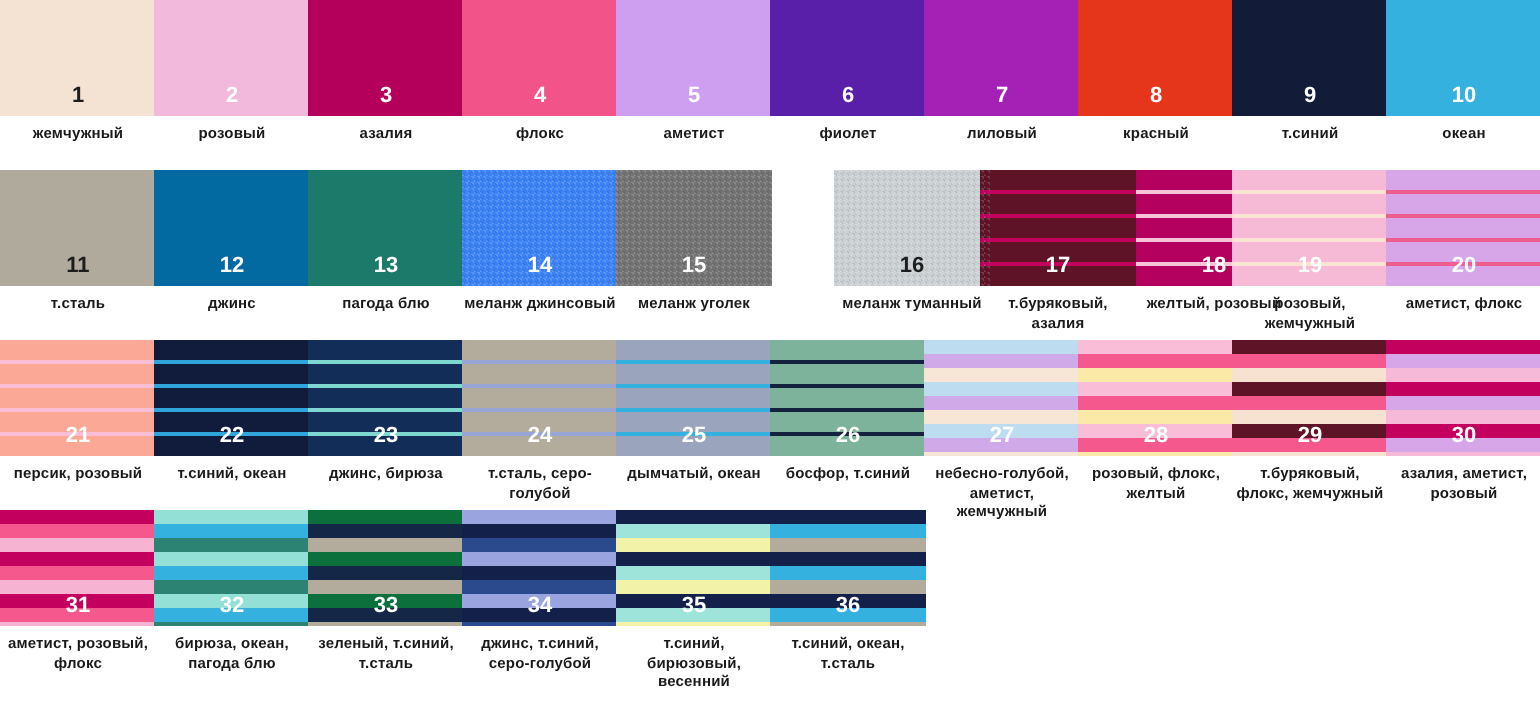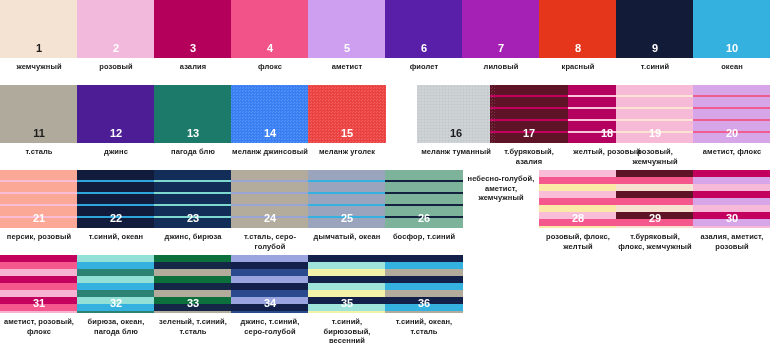--- a/index.html
+++ b/index.html
@@ -141,40 +141,40 @@
       </div>
       <div class="swatch-label">океан</div>
     </div>
     <div class="swatch-cell" style="left: 0px; top: 85px;">
       <div class="swatch-chip" style="background: rgb(176, 170, 156);">
         <div class="swatch-number dark">11</div>
       </div>
       <div class="swatch-label">т.сталь</div>
     </div>
     <div class="swatch-cell" style="left: 77px; top: 85px;">
-      <div class="swatch-chip" style="background: #4c1d95;">
+      <div class="swatch-chip" style="background: #0369a1;">
         <div class="swatch-number">12</div>
       </div>
       <div class="swatch-label">джинс</div>
     </div>
     <div class="swatch-cell" style="left: 154px; top: 85px;">
       <div class="swatch-chip" style="background: rgb(28, 122, 107);">
         <div class="swatch-number">13</div>
       </div>
       <div class="swatch-label">пагода блю</div>
     </div>
     <div class="swatch-cell" style="left: 231px; top: 85px;">
       <div class="swatch-chip" style="background: #3b82f6;">
         <div class="texture-layer"></div>
         <div class="swatch-number">14</div>
       </div>
       <div class="swatch-label">меланж джинсовый</div>
     </div>
     <div class="swatch-cell" style="left: 308px; top: 85px;">
-      <div class="swatch-chip" style="background: #ef4444;">
+      <div class="swatch-chip" style="background: #737373;">
         <div class="texture-layer"></div>
         <div class="swatch-number">15</div>
       </div>
       <div class="swatch-label">меланж уголек</div>
     </div>
     <div class="swatch-cell" style="left: 385px; top: 85px; padding-left: 32px;">
       <div class="swatch-chip" style="background: rgb(204, 209, 212);">
         <div class="texture-layer"></div>
         <div class="swatch-number dark">16</div>
       </div>
@@ -244,20 +244,24 @@
       <div class="swatch-label">дымчатый, океан</div>
     </div>
     <div class="swatch-cell" style="left: 385px; top: 170px;">
       <div class="swatch-chip">
         <div class="stripe-layer" style="background: repeating-linear-gradient(rgb(124, 179, 154) 0px, rgb(124, 179, 154) 10px, rgb(20, 33, 63) 10px, rgb(20, 33, 63) 12px) 0% 0% / 100% 12px;"></div>
         <div class="swatch-number">26</div>
       </div>
       <div class="swatch-label">босфор, т.синий</div>
     </div>
     <div class="swatch-cell" style="left: 462px; top: 170px;">
+      <div class="swatch-chip">
+        <div class="stripe-layer" style="background: repeating-linear-gradient(rgb(190, 220, 240) 0px, rgb(190, 220, 240) 7px, rgb(207, 169, 232) 7px, rgb(207, 169, 232) 14px, rgb(247, 230, 214) 14px, rgb(247, 230, 214) 21px) 0% 0% / 100% 21px;"></div>
+        <div class="swatch-number">27</div>
+      </div>
       <div class="swatch-label">небесно-голубой, аметист, жемчужный</div>
     </div>
     <div class="swatch-cell" style="left: 539px; top: 170px;">
       <div class="swatch-chip">
         <div class="stripe-layer" style="background: repeating-linear-gradient(rgb(249, 189, 216) 0px, rgb(249, 189, 216) 7px, rgb(244, 88, 141) 7px, rgb(244, 88, 141) 14px, rgb(251, 233, 168) 14px, rgb(251, 233, 168) 21px) 0% 0% / 100% 21px;"></div>
         <div class="swatch-number">28</div>
       </div>
       <div class="swatch-label">розовый, флокс, желтый</div>
     </div>
     <div class="swatch-cell" style="left: 616px; top: 170px;">

